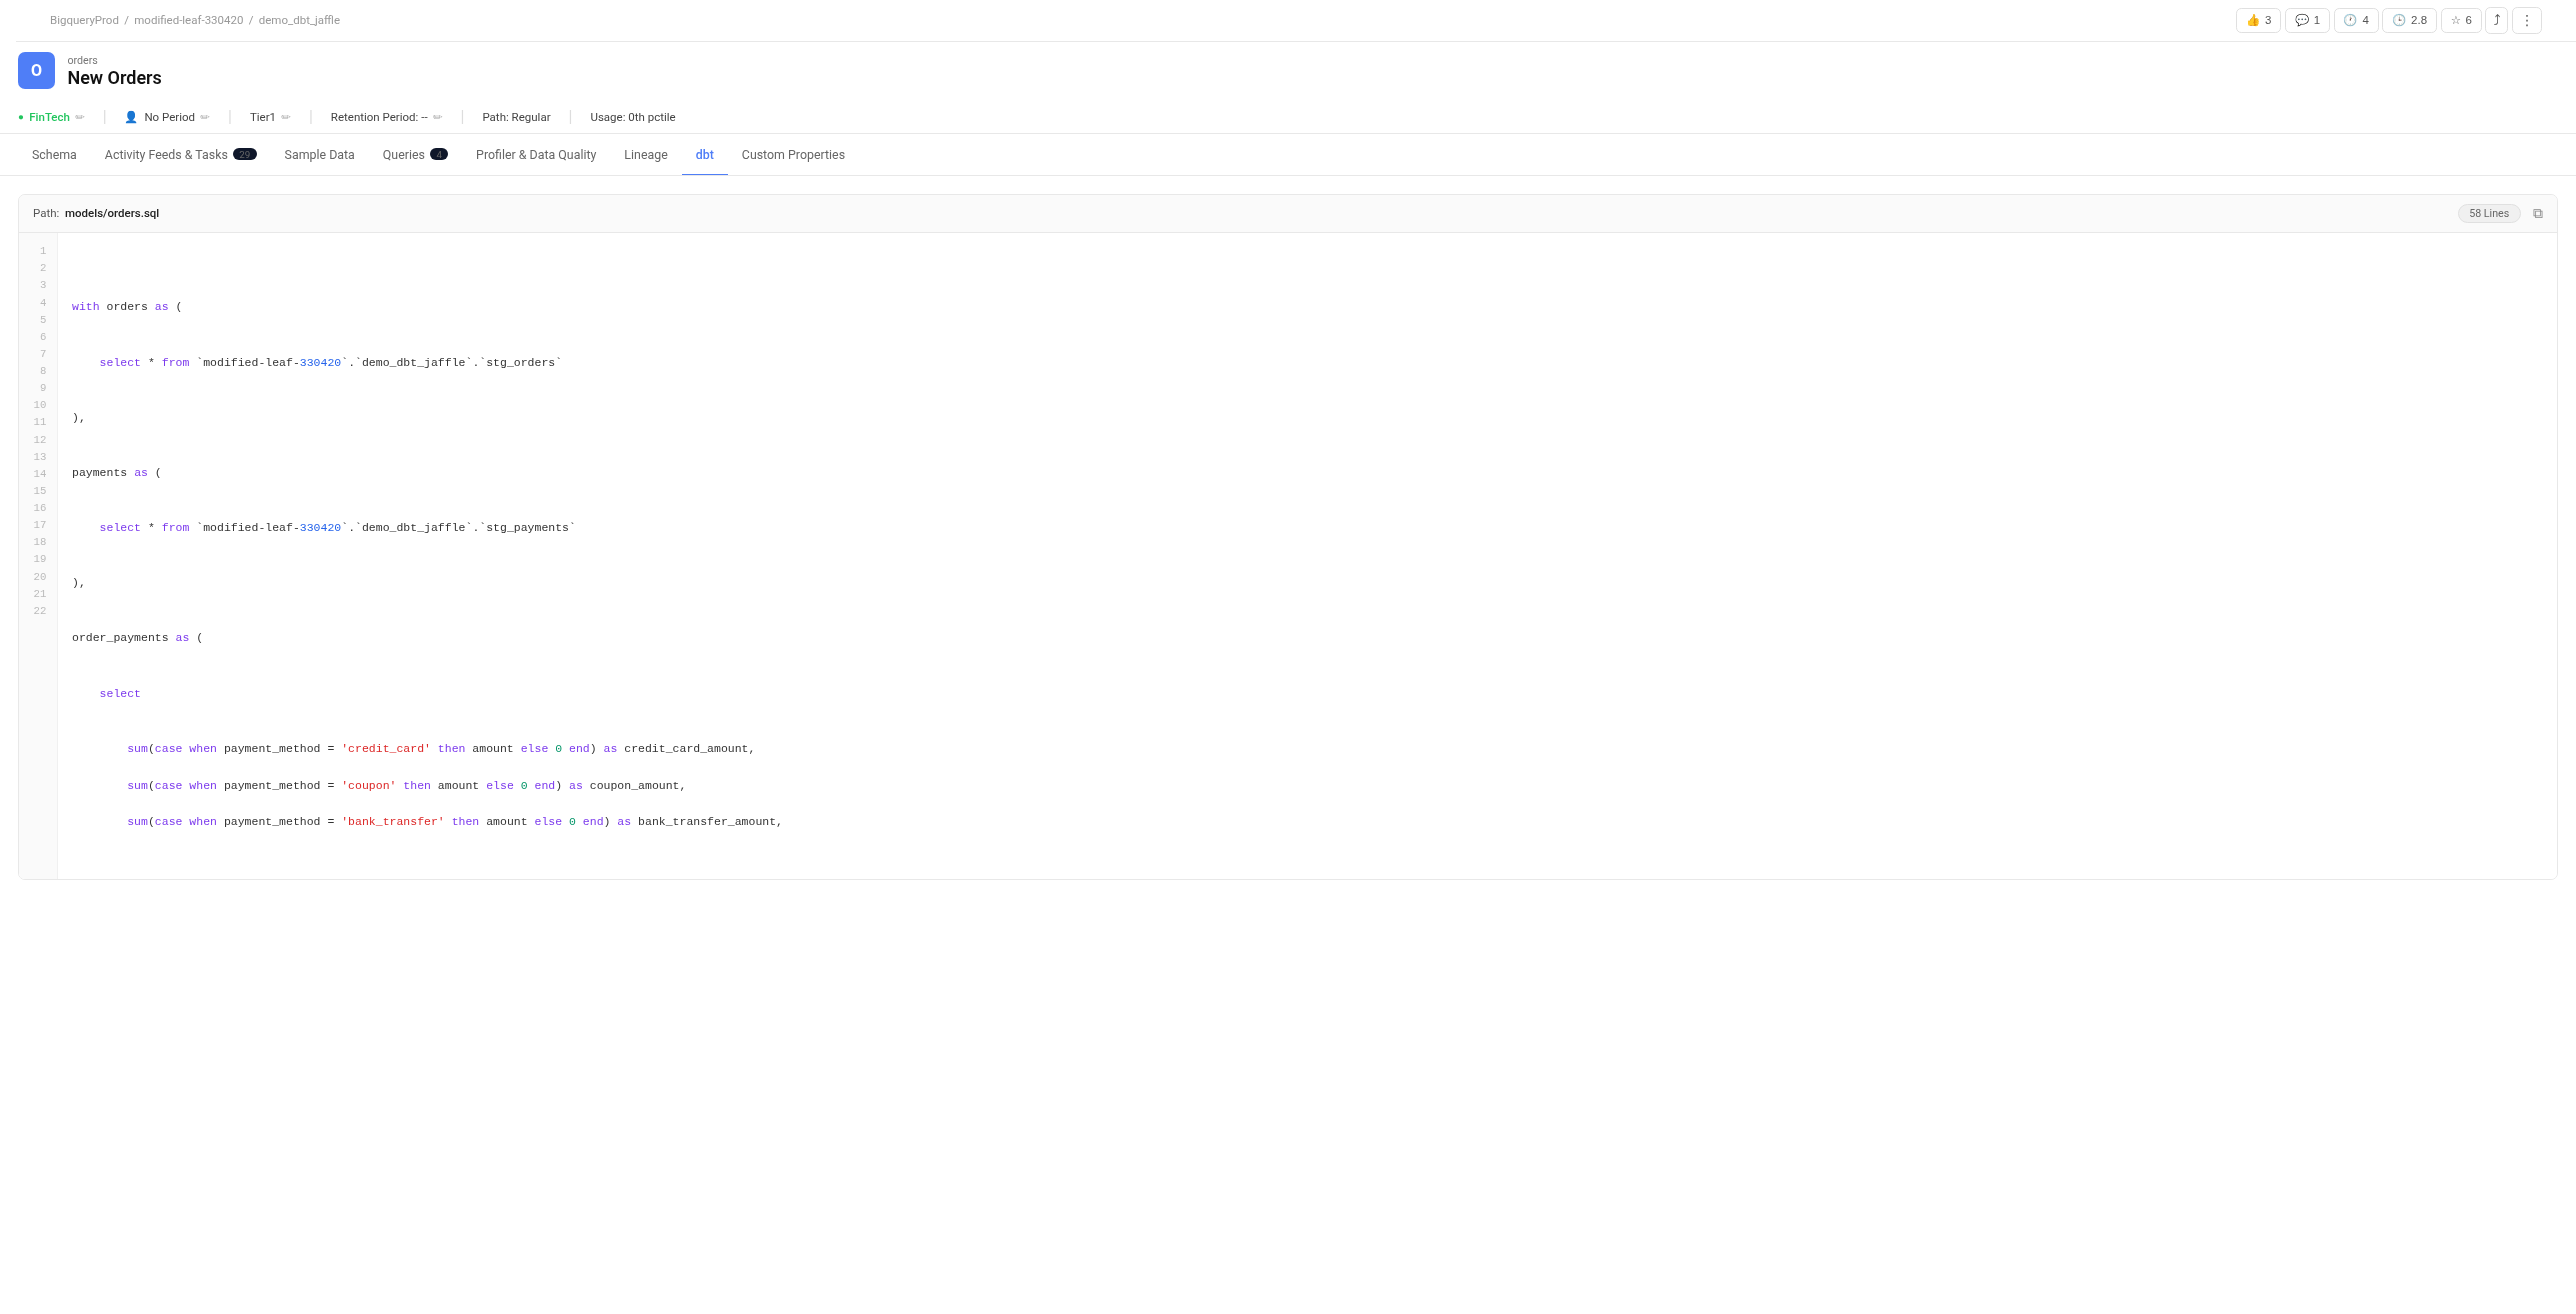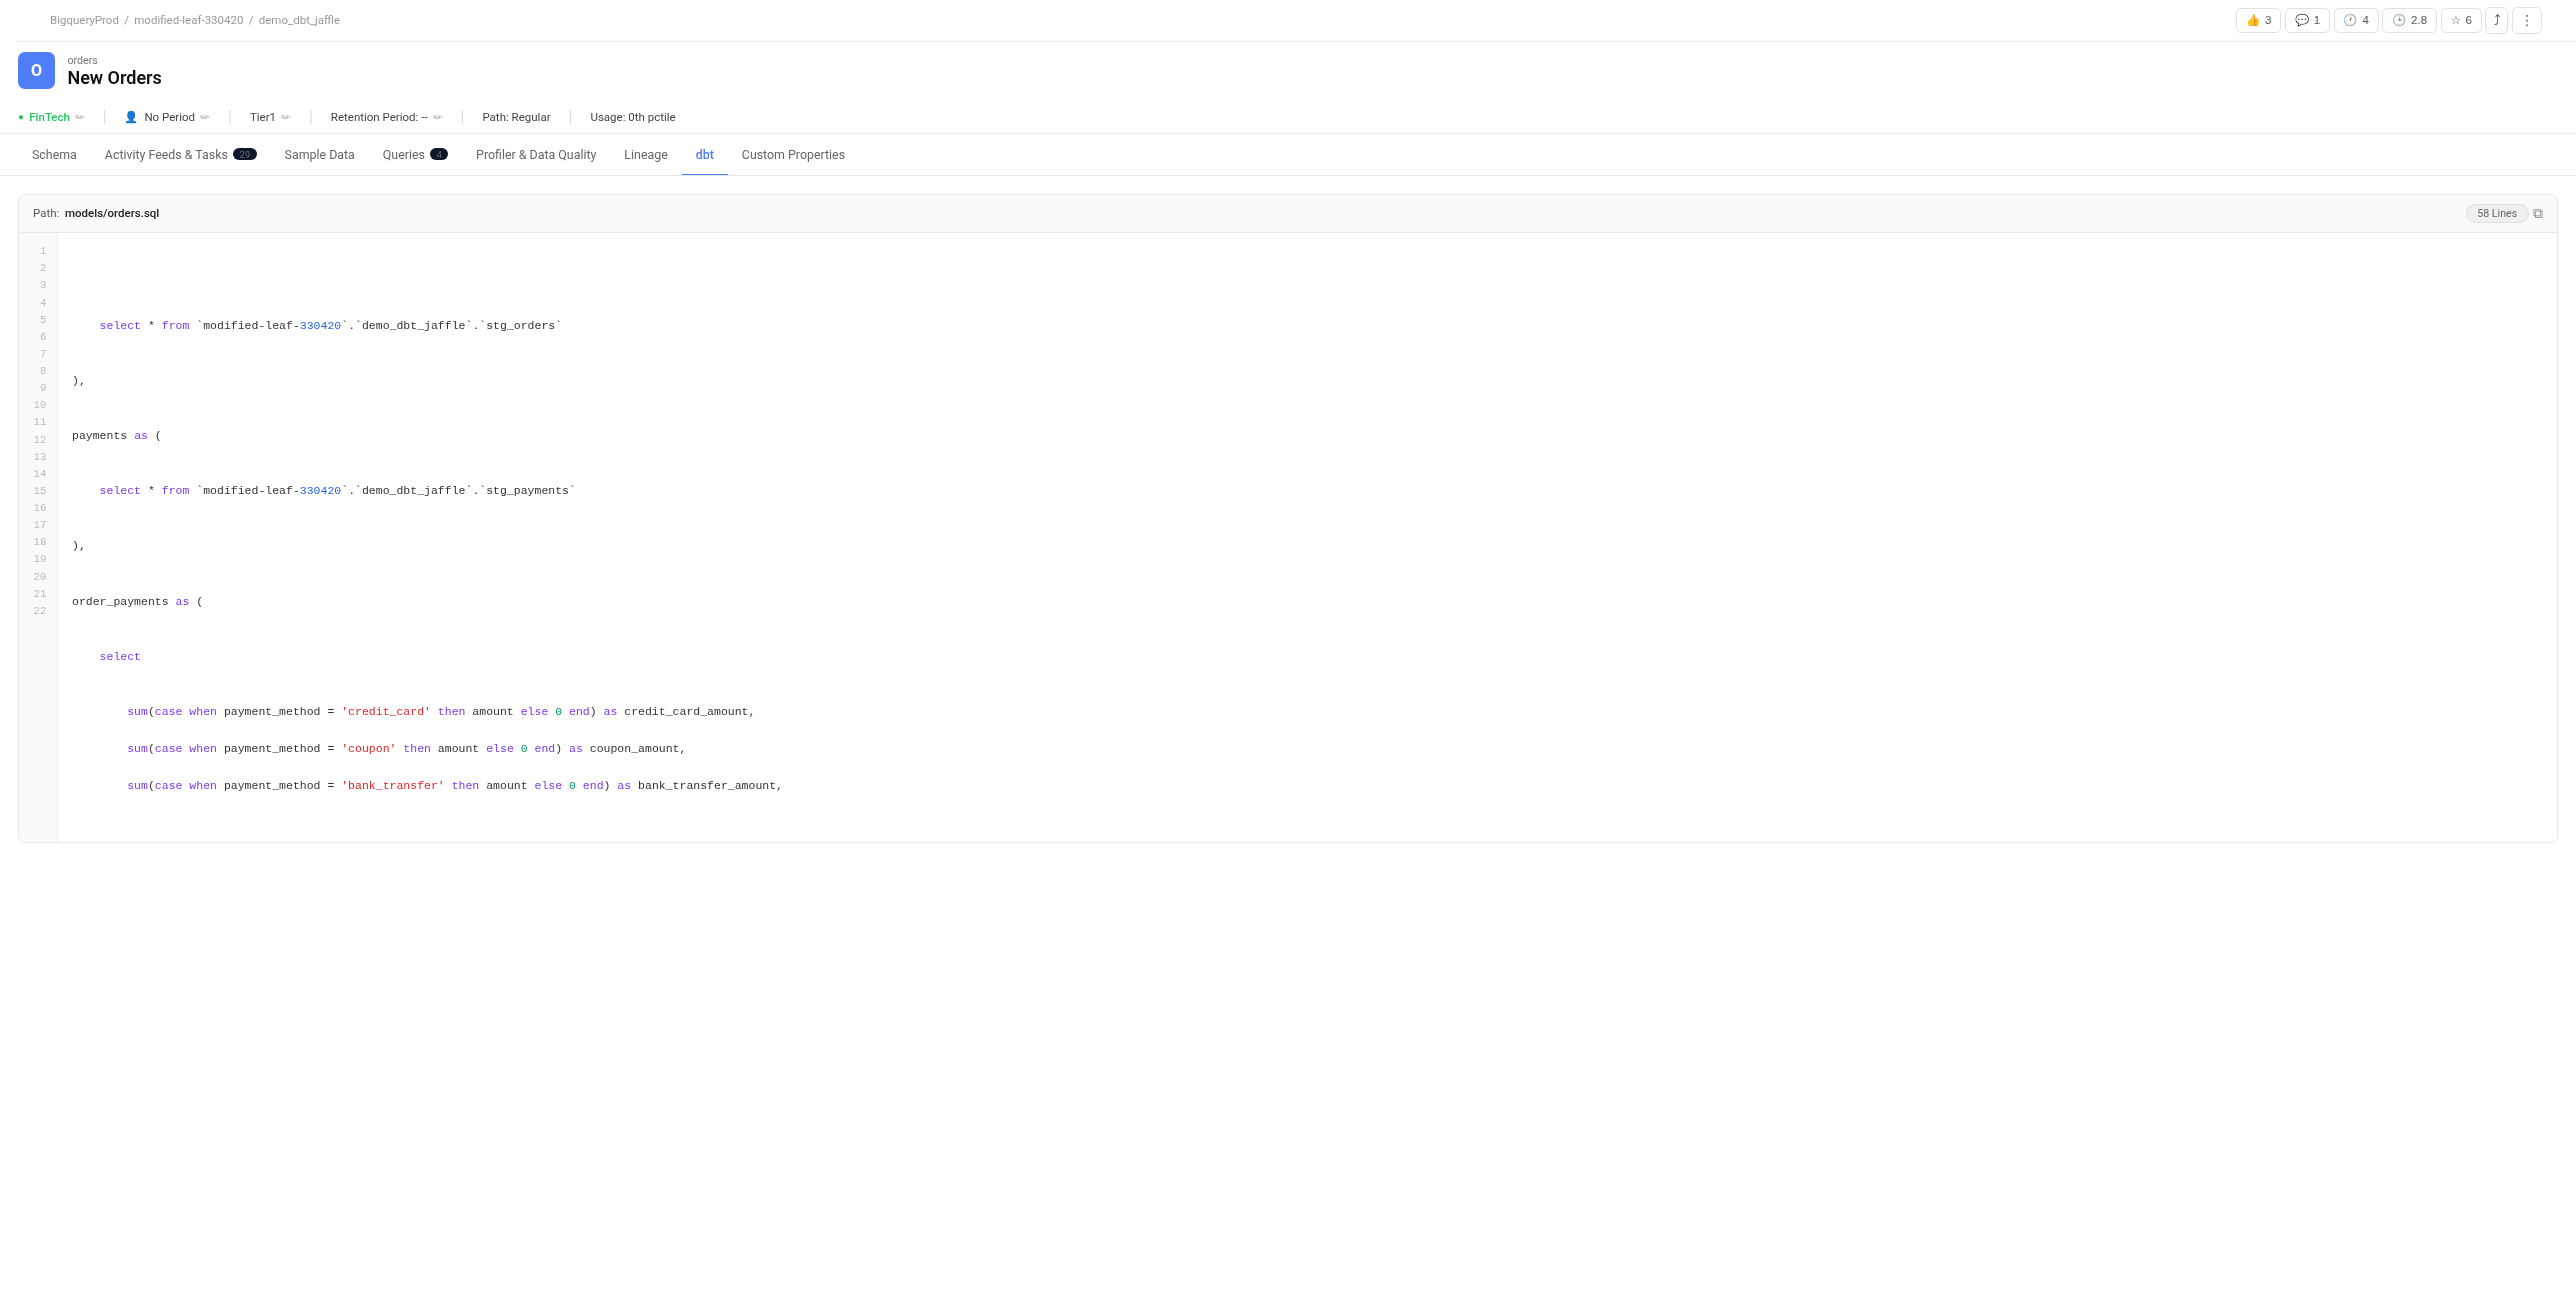--- a/index.html
+++ b/index.html
@@ -162,21 +162,21 @@
       border-bottom: 0.9px solid #e8e8e8;
     }
     .code-path {
       font-size: 11.5px;
       color: #555;
     }
     .code-path strong { color: #222; font-weight: 500; }
     .code-header-right {
       display: flex;
       align-items: center;
-      gap: 4px;
+      gap: 12px;
     }
     .lines-badge {
       background: #f0f0f0;
       border: 0.9px solid #e0e0e0;
       border-radius: 10.7px;
       padding: 1.8px 10.7px;
       font-size: 10.7px;
       color: #666;
     }
     .copy-btn {
@@ -364,20 +364,21 @@
       <div class="line-num">18</div>
       <div class="line-num">19</div>
       <div class="line-num">20</div>
       <div class="line-num">21</div>
       <div class="line-num">22</div>
     </div>
 
     <div class="code-lines">
 <div class="code-line"></div>
 <div class="code-line"></div>
+<div class="code-line"><span class="kw">with</span> <span class="id">orders</span> <span class="kw">as</span> <span class="op">(</span></div>
 <div class="code-line"></div>
 <div class="code-line">    <span class="kw">select</span> <span class="op">*</span> <span class="kw">from</span> <span class="op">`</span><span class="id">modified-leaf-</span><span class="ref">330420</span><span class="op">`</span><span class="op">.</span><span class="op">`</span><span class="id">demo_dbt_jaffle</span><span class="op">`</span><span class="op">.</span><span class="op">`</span><span class="id">stg_orders</span><span class="op">`</span></div>
 <div class="code-line"></div>
 <div class="code-line"><span class="op">),</span></div>
 <div class="code-line"></div>
 <div class="code-line"><span class="id">payments</span> <span class="kw">as</span> <span class="op">(</span></div>
 <div class="code-line"></div>
 <div class="code-line">    <span class="kw">select</span> <span class="op">*</span> <span class="kw">from</span> <span class="op">`</span><span class="id">modified-leaf-</span><span class="ref">330420</span><span class="op">`</span><span class="op">.</span><span class="op">`</span><span class="id">demo_dbt_jaffle</span><span class="op">`</span><span class="op">.</span><span class="op">`</span><span class="id">stg_payments</span><span class="op">`</span></div>
 <div class="code-line"></div>
 <div class="code-line"><span class="op">),</span></div>

